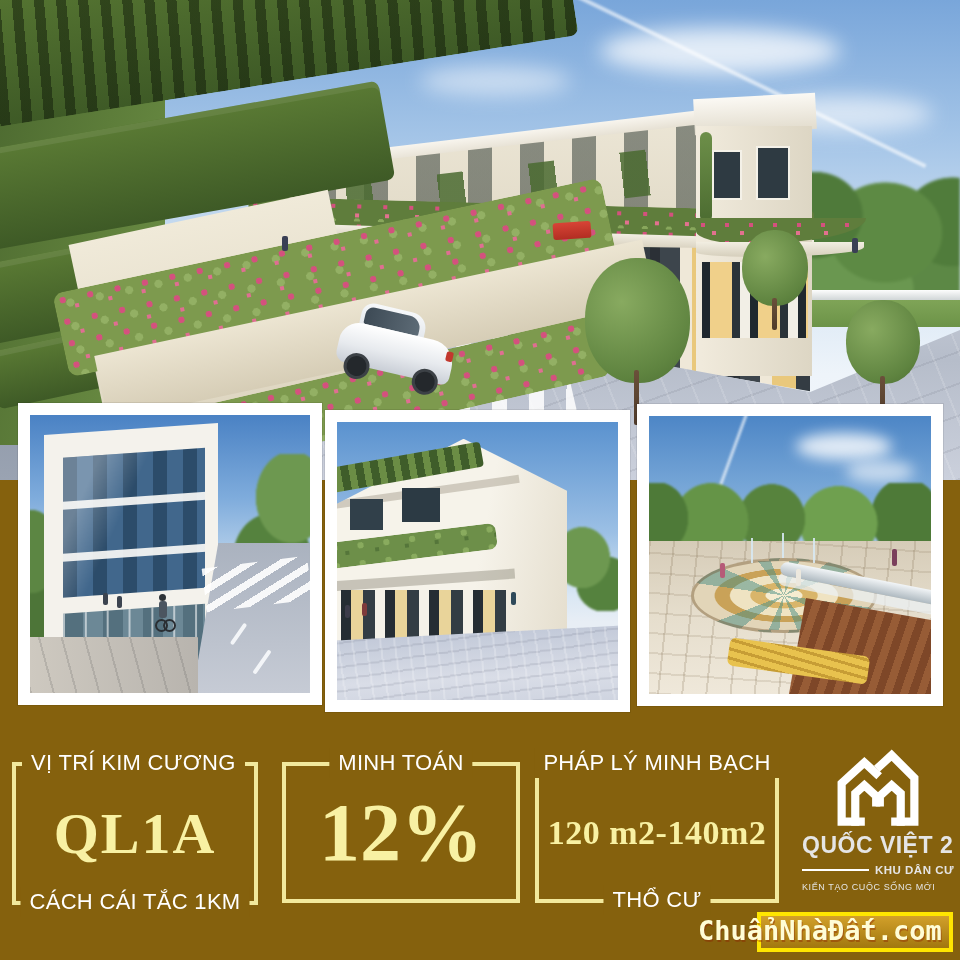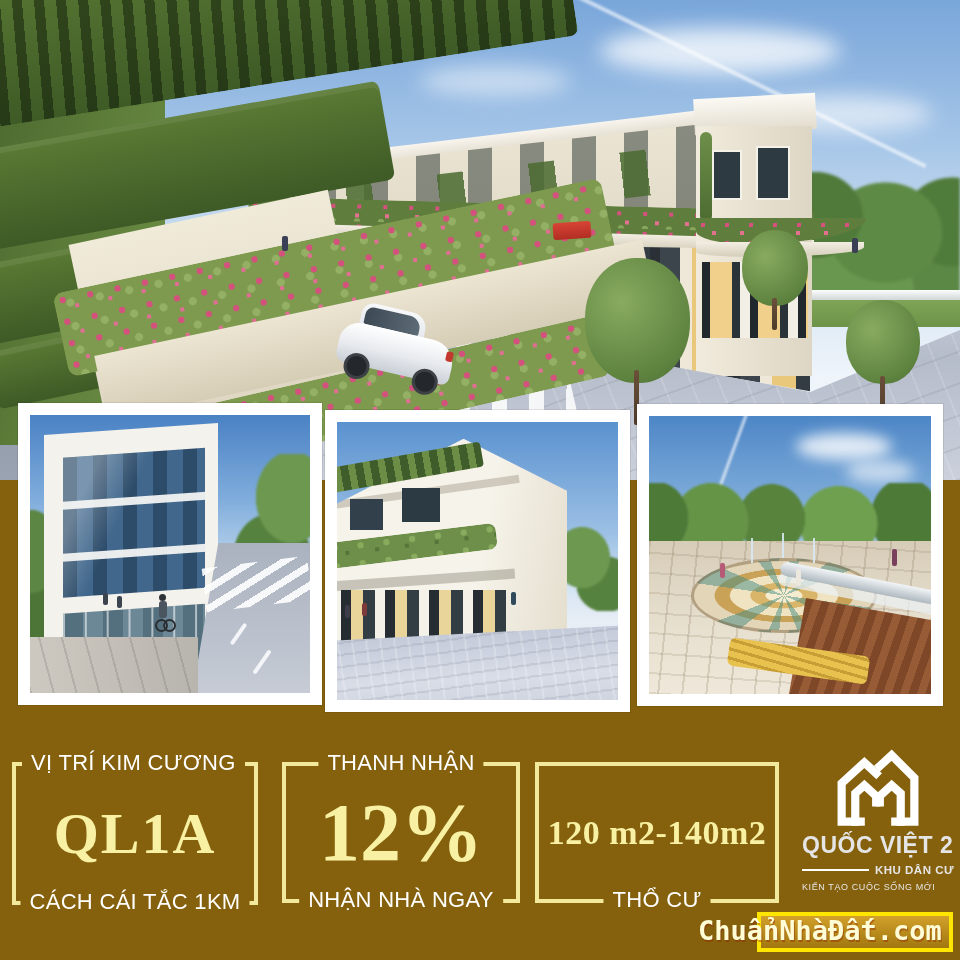--- a/index.html
+++ b/index.html
@@ -426,26 +426,26 @@
     </div>
   </div>
 
   <div class="abs stat s1">
     <div class="stat-top">VỊ TRÍ KIM CƯƠNG</div>
     <div class="stat-value">QL1A</div>
     <div class="stat-bottom">CÁCH CÁI TẮC 1KM</div>
   </div>
 
   <div class="abs stat s2">
-    <div class="stat-top">THANH NHẬN</div>
+    <div class="stat-top">MINH TOÁN</div>
     <div class="stat-value">12%</div>
-    <div class="stat-bottom">NHẬN NHÀ NGAY</div>
   </div>
 
   <div class="abs stat s3">
+    <div class="stat-top">PHÁP LÝ MINH BẠCH</div>
     <div class="stat-value">120 m2-140m2</div>
     <div class="stat-bottom">THỔ CƯ</div>
   </div>
 
   <div class="abs logo">
     <svg class="logo-icon" width="100" height="86" viewBox="0 0 110 92">
       <g fill="none" stroke="#ffffff" stroke-width="9" stroke-linecap="square">
         <path d="M36 84 H15 V42 L40 19 L53 31"></path>
         <path d="M30 84 V53 L40 44 L53 56 V63"></path>
         <path d="M74 84 H95 V36 L70 11 L57 23"></path>

